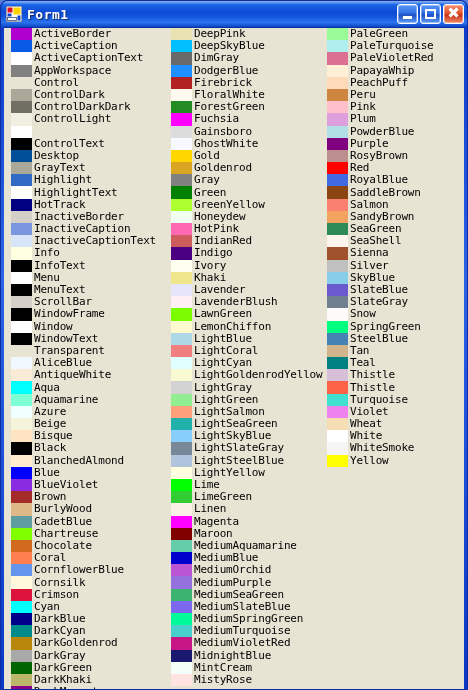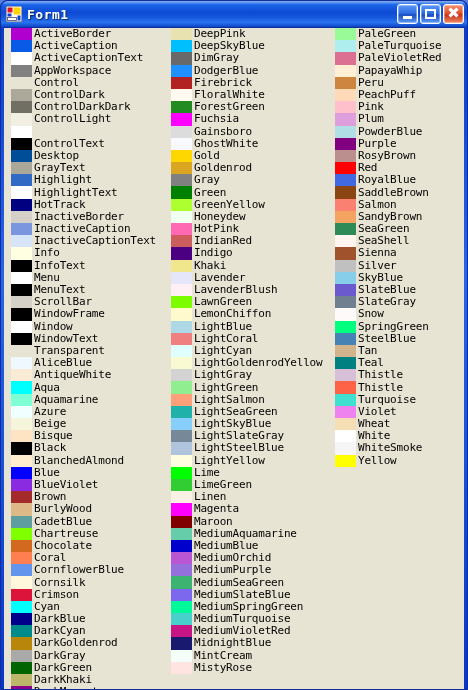--- a/index.html
+++ b/index.html
@@ -132,21 +132,21 @@
     border-top: 1px solid #0b2f9c;
     overflow: hidden;
   }
 
   .column {
     position: absolute;
     top: 0;
   }
   #col0 { left: 7px;   width: 150px; }
   #col1 { left: 167px; width: 160px; }
-  #col2 { left: 331px; width: 127px; }
+  #col2 { left: 323px; width: 127px; }
 
   .color-row {
     position: relative;
     height: 12.2px;
     display: flex;
     align-items: center;
     white-space: nowrap;
   }
   .swatch {
     width: 21px;
@@ -487,20 +487,24 @@
         </div>
         <div class="color-row">
           <span class="swatch" style="background: rgb(205, 92, 92);"></span>
           <span class="color-label">IndianRed</span>
         </div>
         <div class="color-row">
           <span class="swatch" style="background: rgb(75, 0, 130);"></span>
           <span class="color-label">Indigo</span>
         </div>
         <div class="color-row">
+          <span class="swatch" style="background: rgb(255, 255, 240);"></span>
+          <span class="color-label">Ivory</span>
+        </div>
+        <div class="color-row">
           <span class="swatch" style="background: rgb(240, 230, 140);"></span>
           <span class="color-label">Khaki</span>
         </div>
         <div class="color-row">
           <span class="swatch" style="background: rgb(230, 230, 250);"></span>
           <span class="color-label">Lavender</span>
         </div>
         <div class="color-row">
           <span class="swatch" style="background: rgb(255, 240, 245);"></span>
           <span class="color-label">LavenderBlush</span>
@@ -641,28 +645,28 @@
         </div>
         <div class="color-row">
           <span class="swatch" style="background: rgb(219, 112, 147);"></span>
           <span class="color-label">PaleVioletRed</span>
         </div>
         <div class="color-row">
           <span class="swatch" style="background: rgb(255, 239, 213);"></span>
           <span class="color-label">PapayaWhip</span>
         </div>
         <div class="color-row">
+          <span class="swatch" style="background: rgb(255, 218, 185);"></span>
+          <span class="color-label">PeachPuff</span>
+        </div>
+        <div class="color-row">
           <span class="swatch" style="background: rgb(205, 133, 63);"></span>
           <span class="color-label">Peru</span>
         </div>
         <div class="color-row">
-          <span class="swatch" style="background: rgb(255, 218, 185);"></span>
-          <span class="color-label">PeachPuff</span>
-        </div>
-        <div class="color-row">
           <span class="swatch" style="background: rgb(255, 192, 203);"></span>
           <span class="color-label">Pink</span>
         </div>
         <div class="color-row">
           <span class="swatch" style="background: rgb(221, 160, 221);"></span>
           <span class="color-label">Plum</span>
         </div>
         <div class="color-row">
           <span class="swatch" style="background: rgb(176, 224, 230);"></span>
           <span class="color-label">PowderBlue</span>

